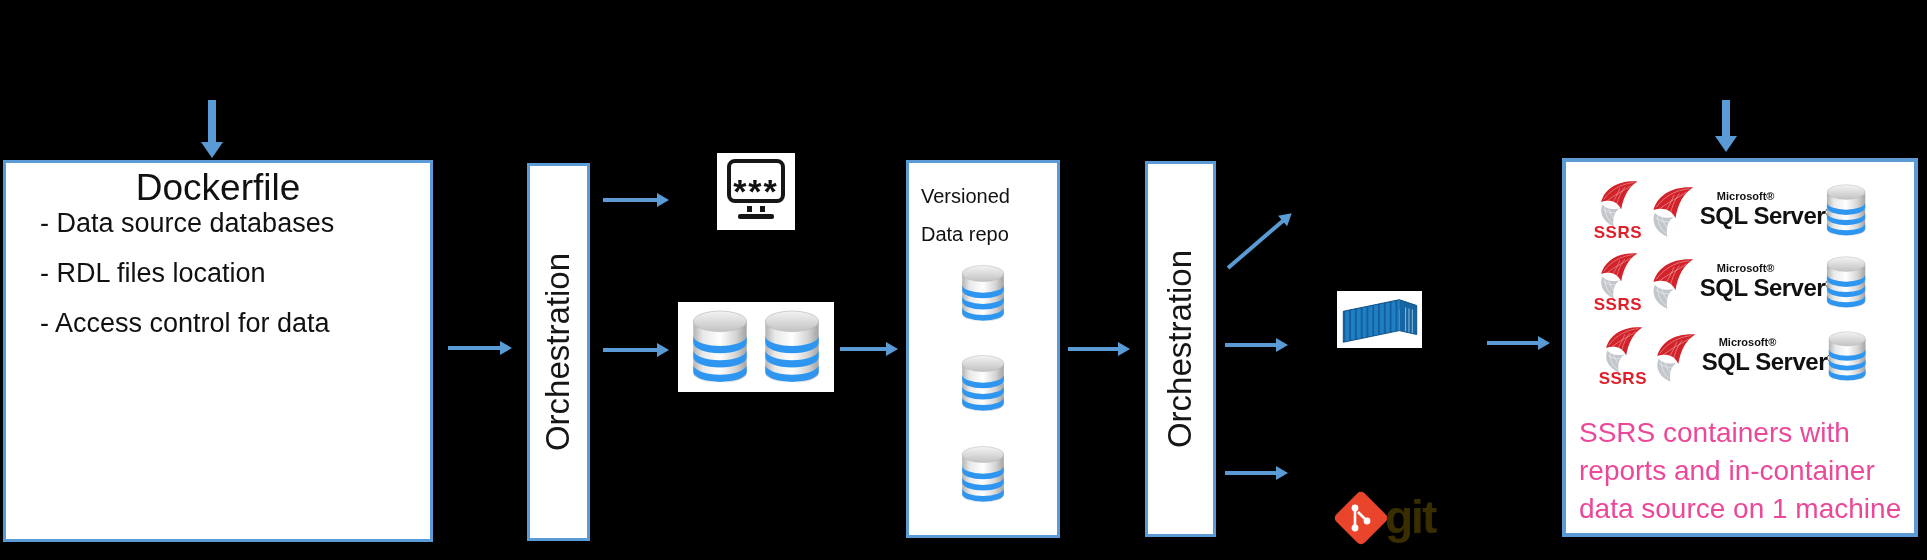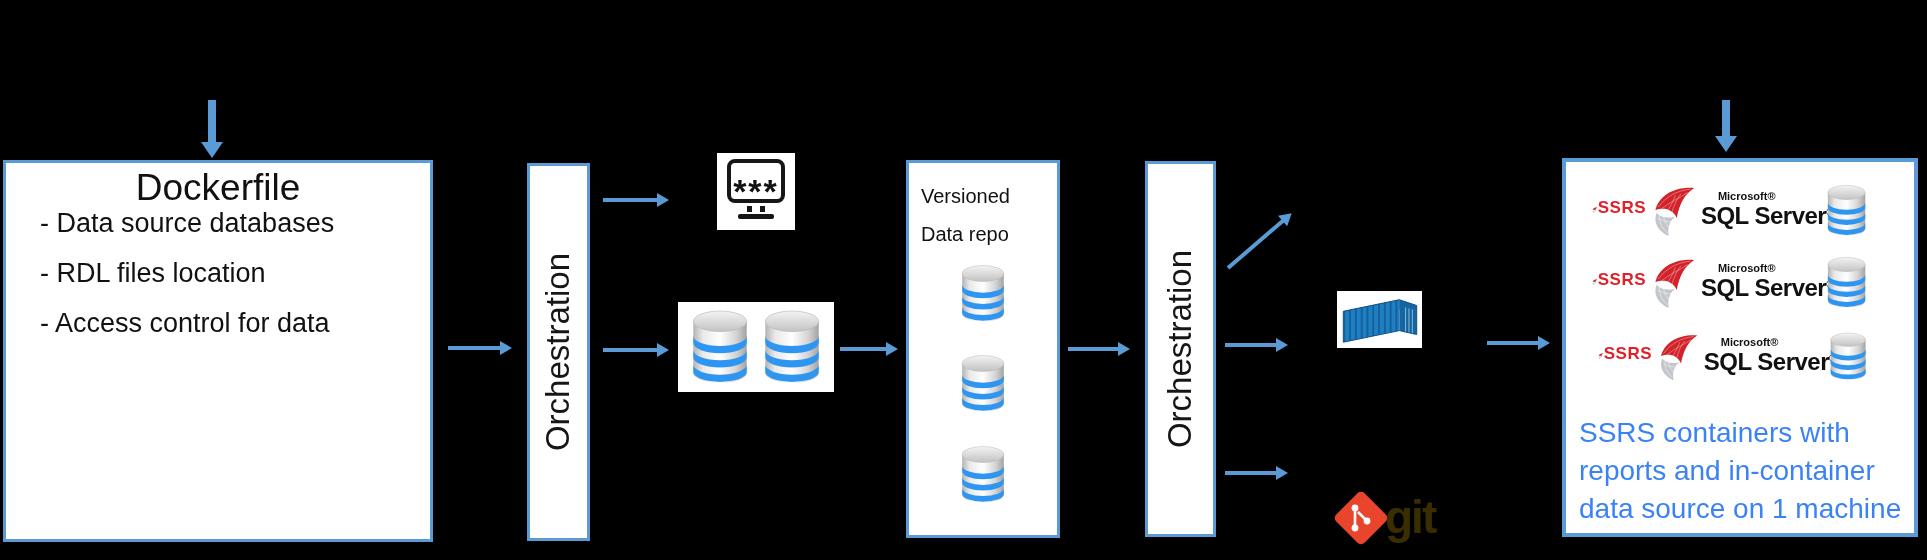--- a/index.html
+++ b/index.html
@@ -56,29 +56,29 @@
   .git-diamond{position:absolute;left:8px;top:10px;width:40px;height:40px;background:#E8452C;
       transform:rotate(45deg);border-radius:5px;}
   .git-glyph{position:absolute;left:8px;top:10px;}
   .git-word{position:absolute;left:52px;top:-2px;font-size:46px;font-weight:bold;
       letter-spacing:-2px;color:#3A2E01;line-height:62px;}
 
   
   .ssrs-box{border-width:4px;}
   .srow{position:absolute;left:0;width:100%;height:68px;display:flex;align-items:center;
       padding:0 46px 0 26px;box-sizing:border-box;}
-  .srow .ssrs-logo{width:54px;display:flex;flex-direction:row;align-items:center;}
+  .srow .ssrs-logo{width:54px;display:flex;flex-direction:column;align-items:center;}
   .ssrs-label{font-size:17px;font-weight:bold;color:#E01F29;letter-spacing:.5px;margin-top:-4px;}
   .srow .wing2{margin-left:4px;}
   .sqltxt{margin-left:4px;width:124px;}
   .sqltxt .ms{font-size:11px;font-weight:600;margin-left:17px;}
   .sqltxt .prod{font-size:24px;font-weight:600;letter-spacing:-.5px;white-space:nowrap;}
   .sqltxt .mark{font-size:10px;vertical-align:8px;}
   .srow .rowdb{margin-left:auto;}
-  .caption{position:absolute;left:13px;top:252px;font-size:28px;line-height:38px;color:#3b82f6;}
+  .caption{position:absolute;left:13px;top:252px;font-size:28px;line-height:38px;color:#ec4899;}
 </style>
 </head>
 <body>
 
 <div class="canvas">
 
   <svg width="0" height="0" style="position:absolute" aria-hidden="true">
     <defs>
       <linearGradient id="dbbody" x1="0" y1="0" x2="1" y2="0">
         <stop offset="0" stop-color="#b3b3b3"></stop>

